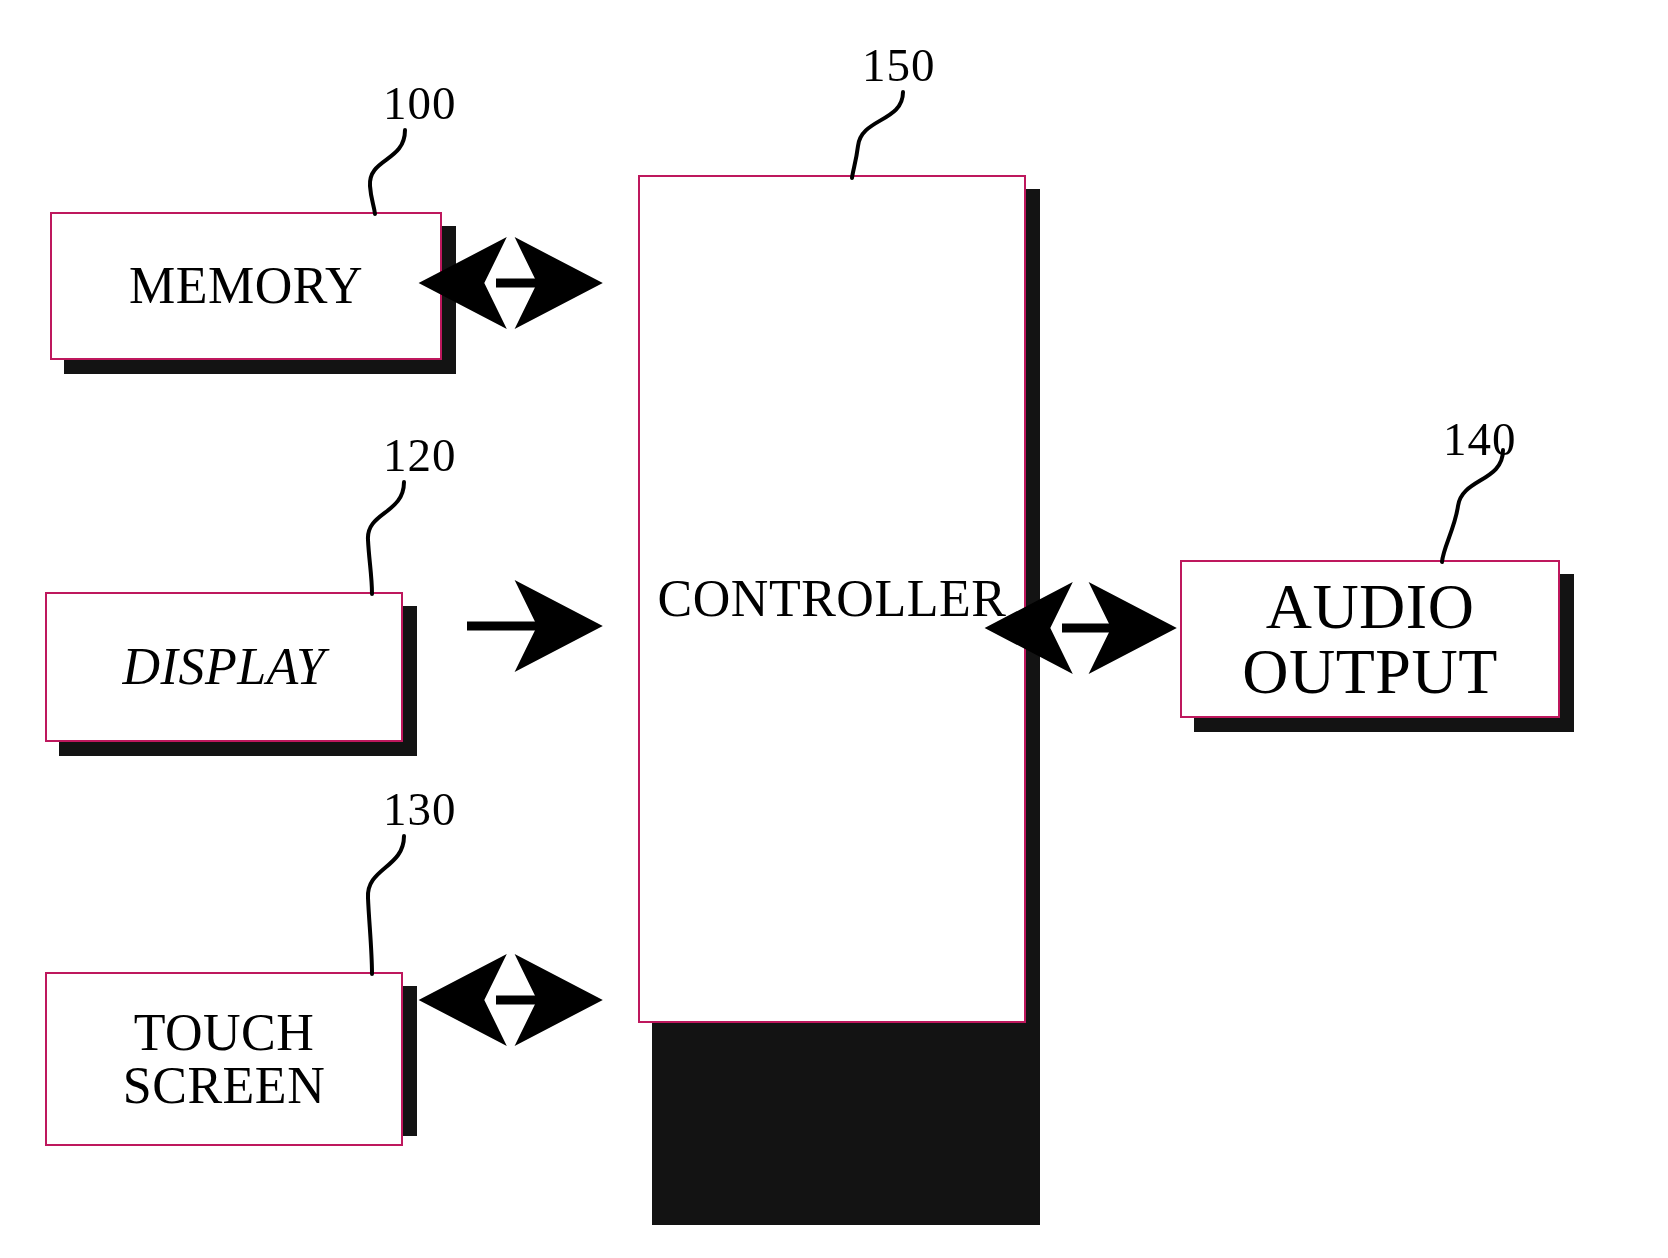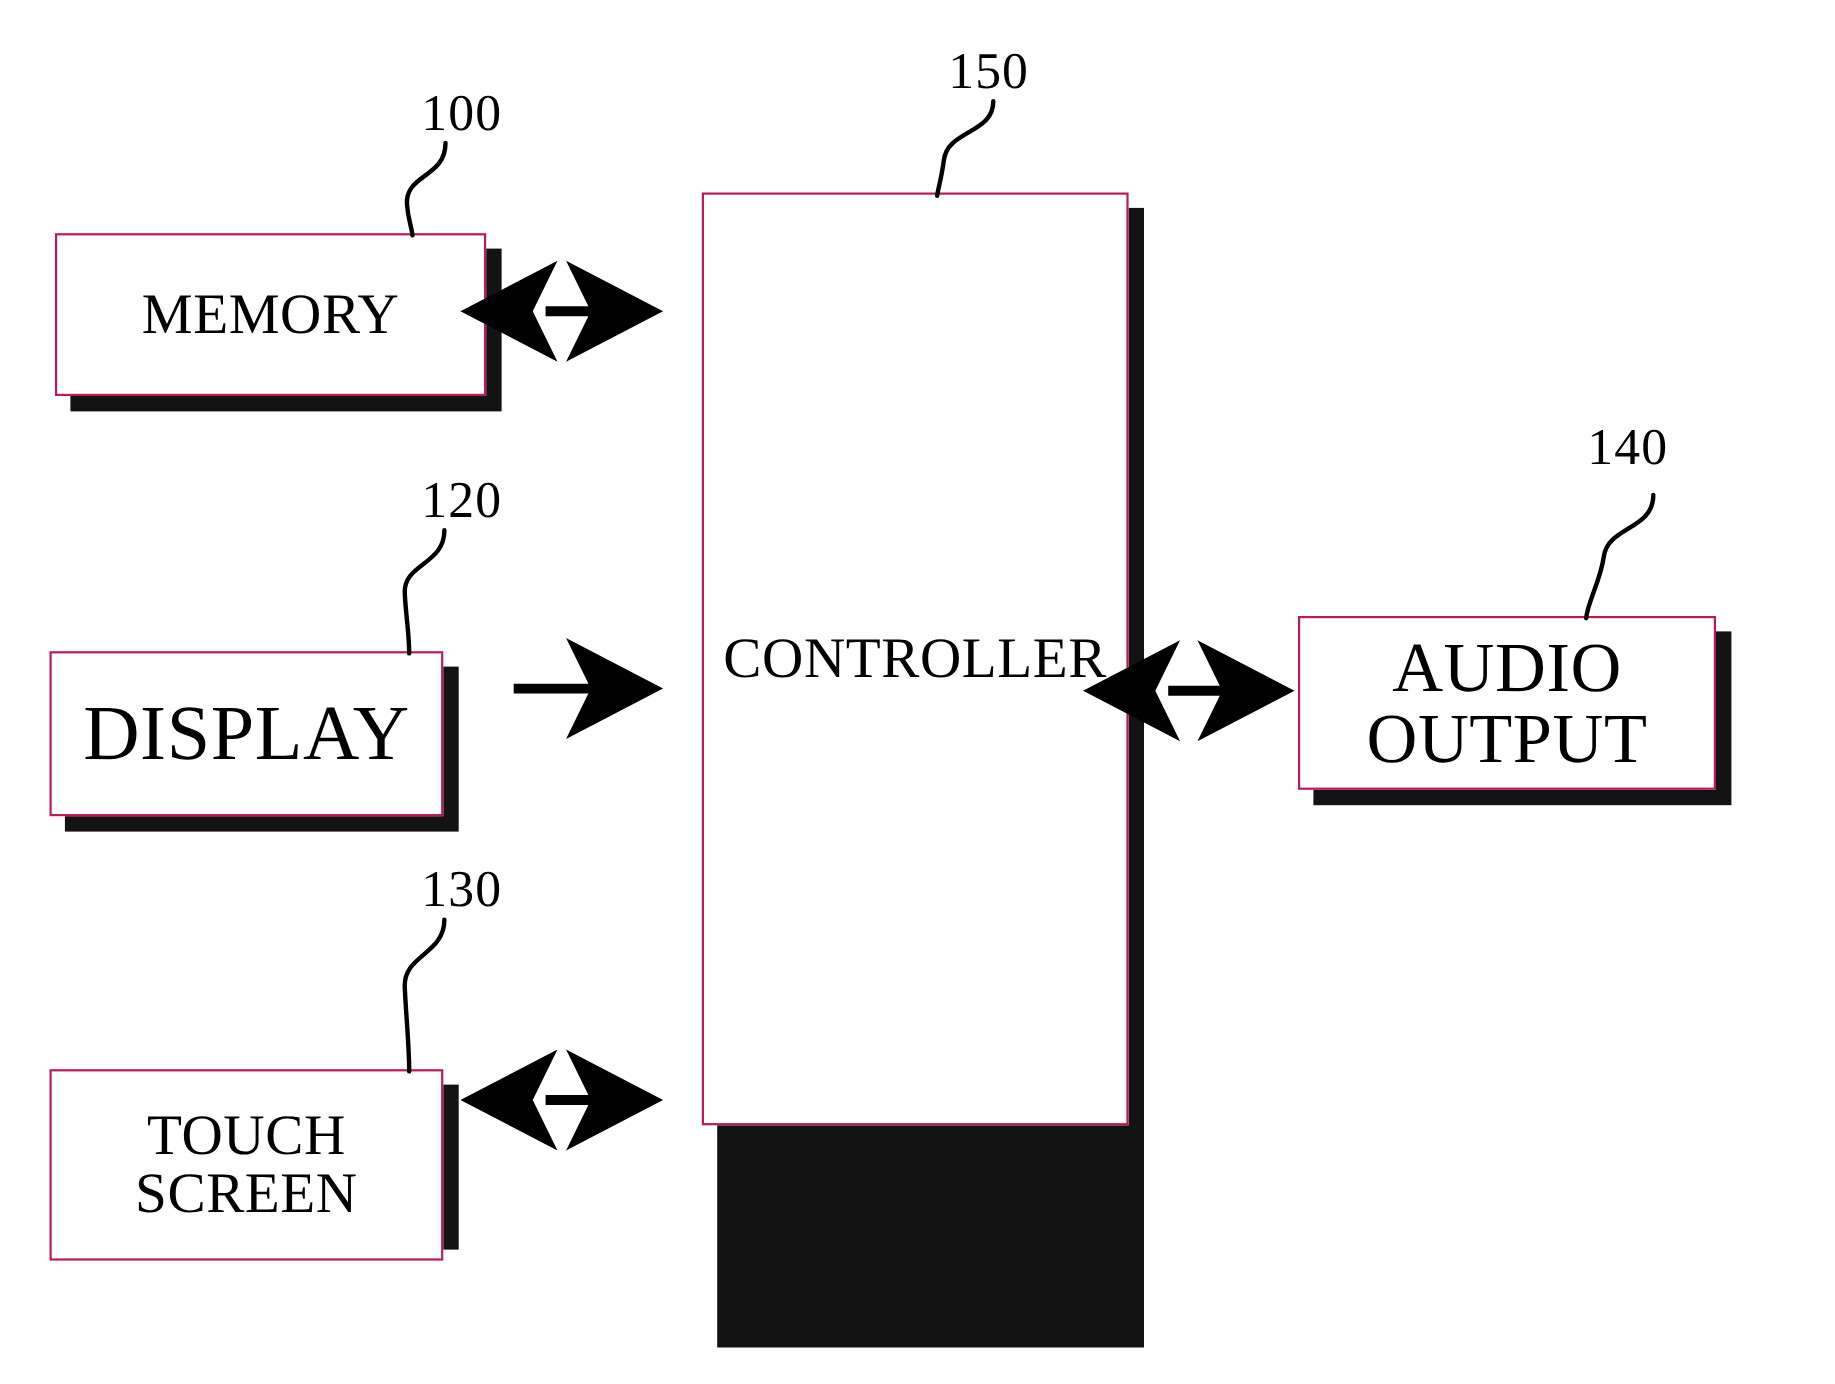--- a/index.html
+++ b/index.html
@@ -76,41 +76,41 @@
   <div class="block-shadow" style="left:59px; top:606px; width:358px; height:150px;"></div>
   <div class="block-shadow" style="left:59px; top:986px; width:358px; height:150px;"></div>
   <div class="block-shadow" style="left:652px; top:189px; width:388px; height:1036px;"></div>
   <div class="block-shadow" style="left:1194px; top:574px; width:380px; height:158px;"></div>
 
   <div class="block" style="left:50px; top:212px; width:392px; height:148px;">
     <div class="block-label" style="font-size:52px;">MEMORY</div>
   </div>
 
   <div class="block" style="left:45px; top:592px; width:358px; height:150px;">
-    <div class="block-label" style="font-size:71px;">DISPLAY</div>
+    <div class="block-label" style="font-size:52px;font-style:italic;">DISPLAY</div>
   </div>
 
   <div class="block" style="left:45px; top:972px; width:358px; height:174px;">
     <div class="block-label" style="font-size:52px;">TOUCH
 SCREEN</div>
   </div>
 
   <div class="block" style="left:638px; top:175px; width:388px; height:848px;">
     <div class="block-label" style="font-size:52px;">CONTROLLER</div>
   </div>
 
   <div class="block" style="left:1180px; top:560px; width:380px; height:158px;">
     <div class="block-label" style="font-size:64px;">AUDIO
 OUTPUT</div>
   </div>
 
   <div class="ref-num" style="left:383px; top:76px;">100</div>
   <div class="ref-num" style="left:383px; top:428px;">120</div>
   <div class="ref-num" style="left:383px; top:782px;">130</div>
-  <div class="ref-num" style="left:1443px; top:380px;">140</div>
+  <div class="ref-num" style="left:1443px; top:412px;">140</div>
   <div class="ref-num" style="left:862px; top:38px;">150</div>
 
   <svg id="overlay" viewBox="0 0 1668 1258">
     <defs>
       <marker id="ah-end" markerWidth="11" markerHeight="11" refX="9.2" refY="5.5" orient="auto" markerUnits="strokeWidth">
         <path d="M0.6,0.4 L10.4,5.5 L0.6,10.6 L3.1,5.5 Z" fill="#000000"></path>
       </marker>
       <marker id="ah-start" markerWidth="11" markerHeight="11" refX="1.8" refY="5.5" orient="auto-start-reverse" markerUnits="strokeWidth">
         <path d="M0.6,0.4 L10.4,5.5 L0.6,10.6 L3.1,5.5 Z" fill="#000000"></path>
       </marker>

